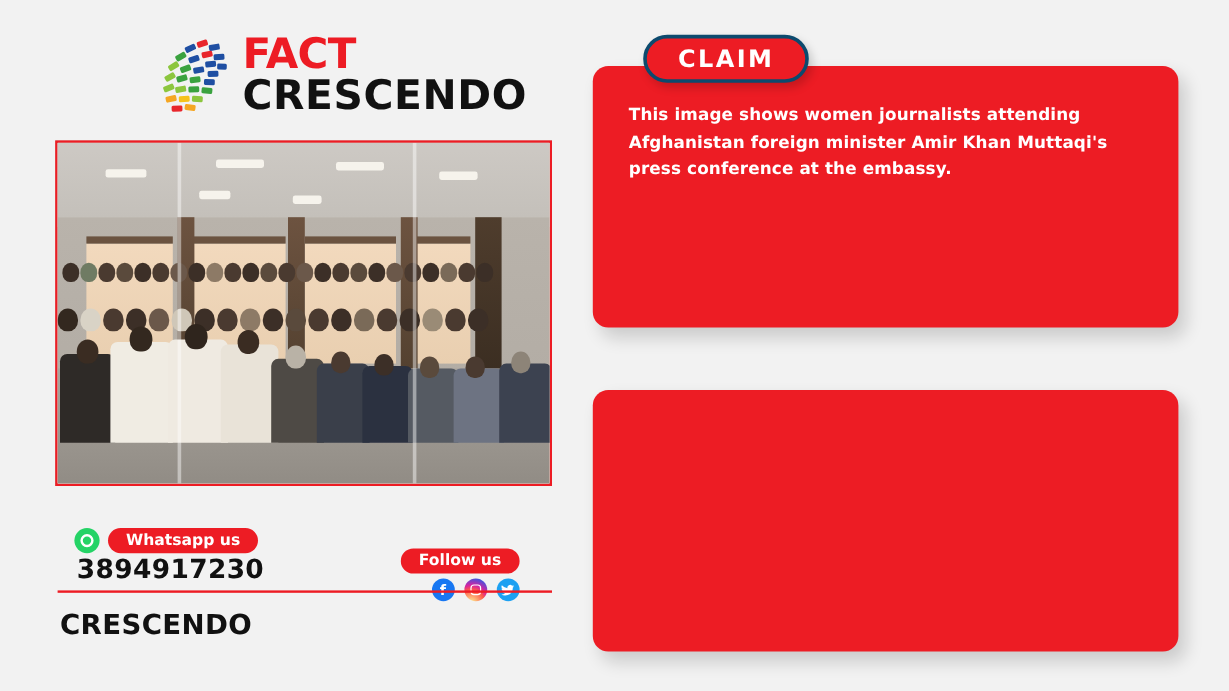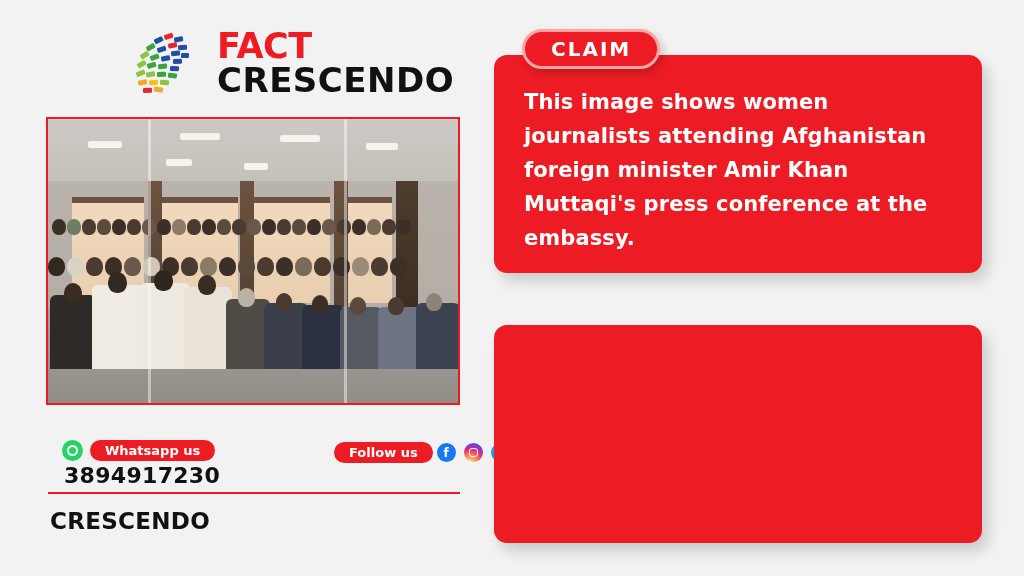--- a/index.html
+++ b/index.html
@@ -24,21 +24,20 @@
     height: 576px;
   }
 
   
   .logo {
     position: absolute;
     left: 124px;
     top: 28px;
     display: flex;
     align-items: center;
-    gap: 15px;
   }
   .logo-globe {
     width: 70px;
     height: 72px;
     position: relative;
     flex: none;
   }
   .logo-words {
     margin-left: 8px;
     display: flex;
@@ -156,22 +155,22 @@
     background: #ed1c24; color: #ffffff; border-radius: 14px;
     font-family: "DejaVu Sans", sans-serif; font-weight: bold;
     font-size: 13px; padding: 3px 15px; white-space: nowrap;
   }
   .wa-number {
     font-family: "DejaVu Sans", sans-serif; font-weight: bold;
     font-size: 22px; color: #111111; letter-spacing: .3px;
     margin-top: 2px; margin-left: 2px;
   }
   .follow-group {
-    position: absolute; left: 272px; top: 2px;
-    display: flex; flex-direction: row; align-items: center; gap: 4px;
+    position: absolute; left: 272px; top: 17px;
+    display: flex; flex-direction: column; align-items: flex-end; gap: 4px;
   }
   .social-icons { display: flex; gap: 8px; }
   .si { width: 19px; height: 19px; border-radius: 50%; position: relative; flex: none;
         display: flex; align-items: center; justify-content: center;
         font-family: "DejaVu Sans", sans-serif; font-weight: bold; font-size: 12px; color: #fff; }
   .si-fb { background: #1877f2; }
   .si-ig { background: radial-gradient(circle at 30% 107%, #fdf497 0%, #fd5949 45%, #d6249f 60%, #285aeb 90%); }
   .si-ig span {
     width: 9px; height: 9px; border: 1.6px solid #fff; border-radius: 3px; box-sizing: border-box;
     display: block;
@@ -207,44 +206,44 @@
     background: #ed1c24;
     border-radius: 13px;
     box-shadow: 6px 8px 14px rgba(0,0,0,.16);
   }
   .card-claim { top: 55px; height: 218px; }
   .card-fact  { top: 325px; height: 218px; }
 
   .badge {
     position: absolute;
     top: -26px;
-    left: 28px;
+    left: 42px;
     border-radius: 22px;
-    border: 3px solid #fca5a5;
+    border: 3px solid #0c4a6e;
     padding: 5px 26px;
     font-family: "DejaVu Sans", sans-serif;
     font-weight: bold;
     font-size: 20px;
     letter-spacing: 2px;
     color: #ffffff;
     white-space: nowrap;
     box-shadow: 3px 4px 8px rgba(0,0,0,.18);
   }
   .badge-claim { background: #ed1c24; }
   .badge-fact  { background: linear-gradient(#1ba34f, #0e7a3c); }
 
   .card-text {
     position: absolute;
     left: 30px;
     right: 26px;
     top: 30px;
     color: #ffffff;
     font-family: "DejaVu Sans", sans-serif;
     font-weight: bold;
-    font-size: 21px;
+    font-size: 14px;
     line-height: 1.62;
     letter-spacing: .1px;
   }
 </style>
 </head>
 <body>
 
 <div class="left-col">
 
   <div class="logo">

